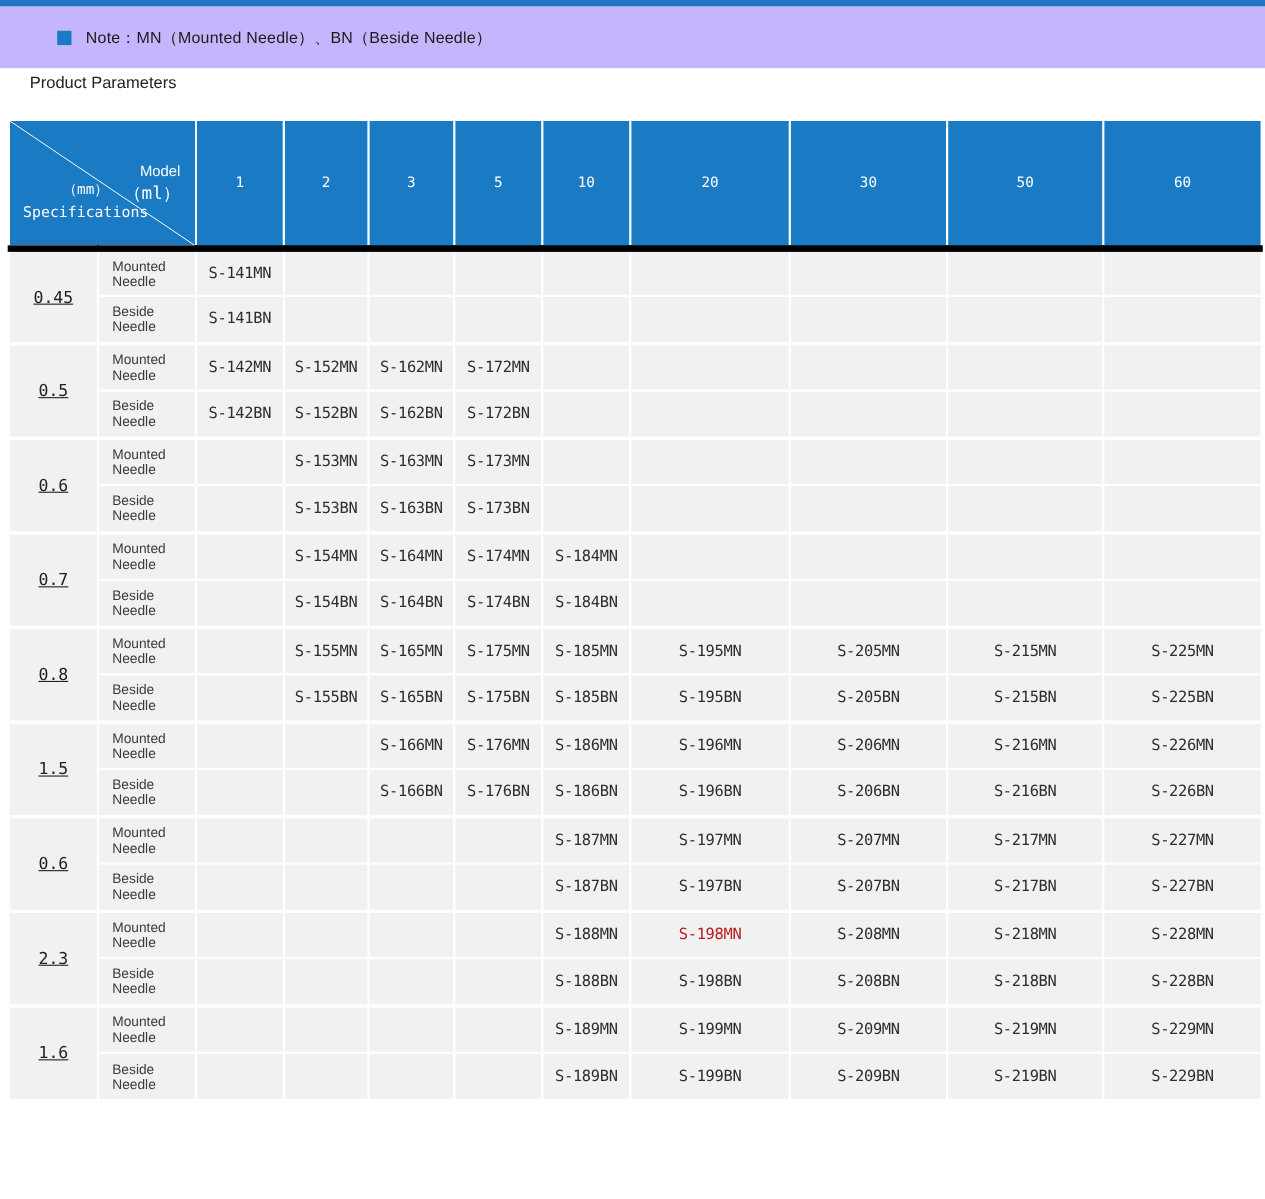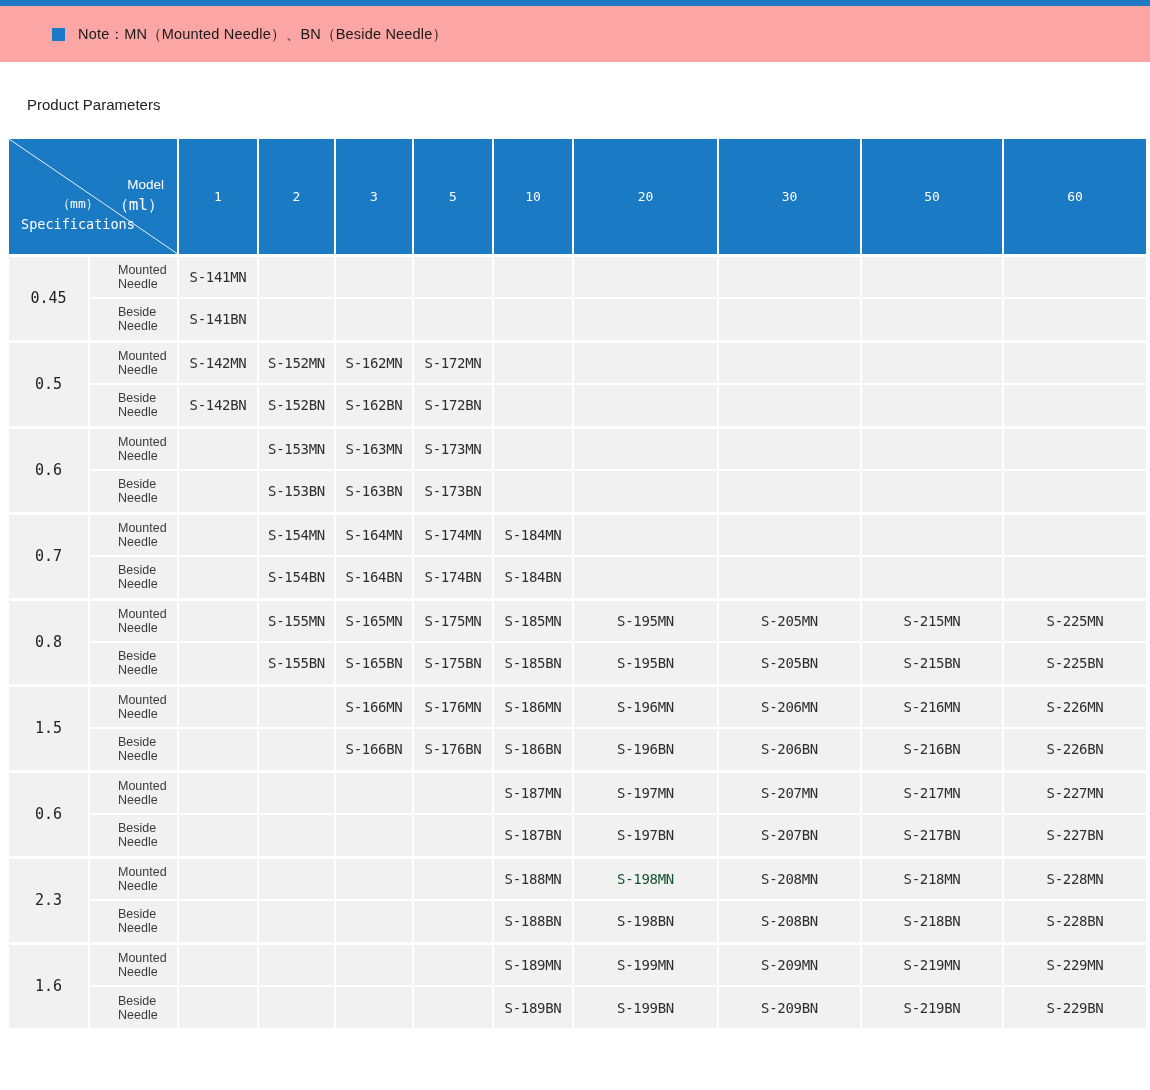--- a/index.html
+++ b/index.html
@@ -1,51 +1,51 @@
 <!DOCTYPE html>
 <html><head>
 <meta charset="utf-8">
 <style>
   * { margin: 0; padding: 0; box-sizing: border-box; }
   html, body { width: 1150px; height: 1090px; background: #ffffff; overflow: hidden;
                font-family: "Liberation Sans", sans-serif; }
 
   .top-bar { height: 6px; background: #1f78c3; width: 100%; }
 
-  .note-band { height: 56px; background: #fca5a5; display: flex; align-items: center;
+  .note-band { height: 56px; background: #c4b5fd; display: flex; align-items: center;
                padding-left: 52px; }
   .note-square { width: 13px; height: 13px; background: #1b7ac8; display: inline-block;
                  margin-right: 13px; flex: 0 0 auto; }
   .note-text { font-size: 14.5px; color: #1a1a1a; letter-spacing: 0.2px; }
 
-  .section-title { margin: 34px 0 0 27px; font-size: 15px; color: #222222; }
+  .section-title { margin: 5px 0 0 27px; font-size: 15px; color: #222222; }
 
   table.params { border-collapse: collapse; table-layout: fixed; width: 1139px;
                  margin: 24px 0 0 7px; }
-  thead { border-bottom: 2px solid #000000; }
+  thead { border-bottom: 6px solid #000000; }
   tbody { border-top: 3px solid #ffffff; }
   th, td { border: 2px solid #ffffff; }
 
   th.hcell { background: #1b7ac4; color: #ffffff; height: 117px; font-weight: normal;
              font-size: 13px; font-family: "DejaVu Sans Mono", monospace; text-align: center; }
 
   th.corner { position: relative; padding: 0; }
   .corner-svg { position: absolute; inset: 0; width: 100%; height: 100%; }
   .corner-top { position: absolute; top: 36px; right: 13px; text-align: right;
                 font-size: 13.5px; line-height: 20px; color: #ffffff;
                 font-family: "Liberation Sans", sans-serif; }
   .corner-top .unit { font-family: "DejaVu Sans Mono", monospace; font-size: 16px; }
   .corner-bottom { position: absolute; bottom: 20px; left: 12px; 
                    font-size: 13.5px; line-height: 20px; color: #ffffff; }
   .corner-bottom .unit { font-family: "DejaVu Sans Mono", monospace; font-size: 13px; }
 
   td { background: #f1f1f1; height: 43px; }
   td.spec { text-align: center; font-family: "DejaVu Sans Mono", monospace;
-            font-size: 15px; color: #222222; }
-  td.ntype { padding-left: 28px; font-size: 12.5px; color: #3b3b3b; line-height: 14px; }
+            font-size: 15px; color: #222222; text-decoration: underline; }
+  td.ntype { padding-left: 12px; font-size: 12.5px; color: #3b3b3b; line-height: 14px; }
   td.ntype span { display: inline-block; width: 58px; }
   td.code { text-align: center; font-family: "DejaVu Sans Mono", monospace;
             font-size: 14px; color: #2e2e2e; letter-spacing: -0.3px; }
 </style>
 </head>
 <body>
 
 <div class="top-bar"></div>
 
 <div class="note-band">
@@ -287,21 +287,21 @@
     </tbody>
     <tbody>
       <tr>
         <td class="spec" rowspan="2">2.3</td>
         <td class="ntype"><span>Mounted Needle</span></td>
         <td class="code"></td>
         <td class="code"></td>
         <td class="code"></td>
         <td class="code"></td>
         <td class="code">S-188MN</td>
-        <td class="code" style="color: #14532d; margin-left: 43px;">S-198MN</td>
+        <td class="code" style="color: #b91c1c; margin-left: 43px;">S-198MN</td>
         <td class="code">S-208MN</td>
         <td class="code">S-218MN</td>
         <td class="code">S-228MN</td>
       </tr>
       <tr>
         <td class="ntype"><span>Beside Needle</span></td>
         <td class="code"></td>
         <td class="code"></td>
         <td class="code"></td>
         <td class="code"></td>

